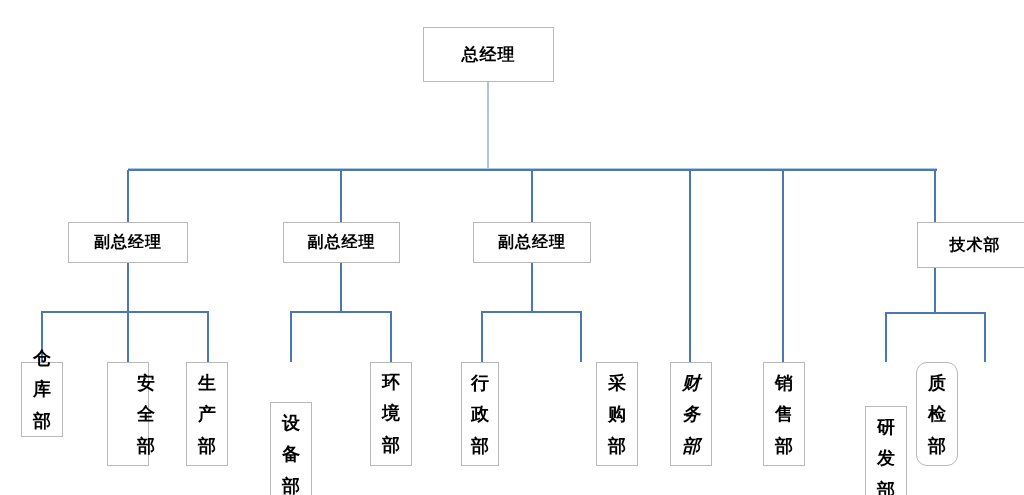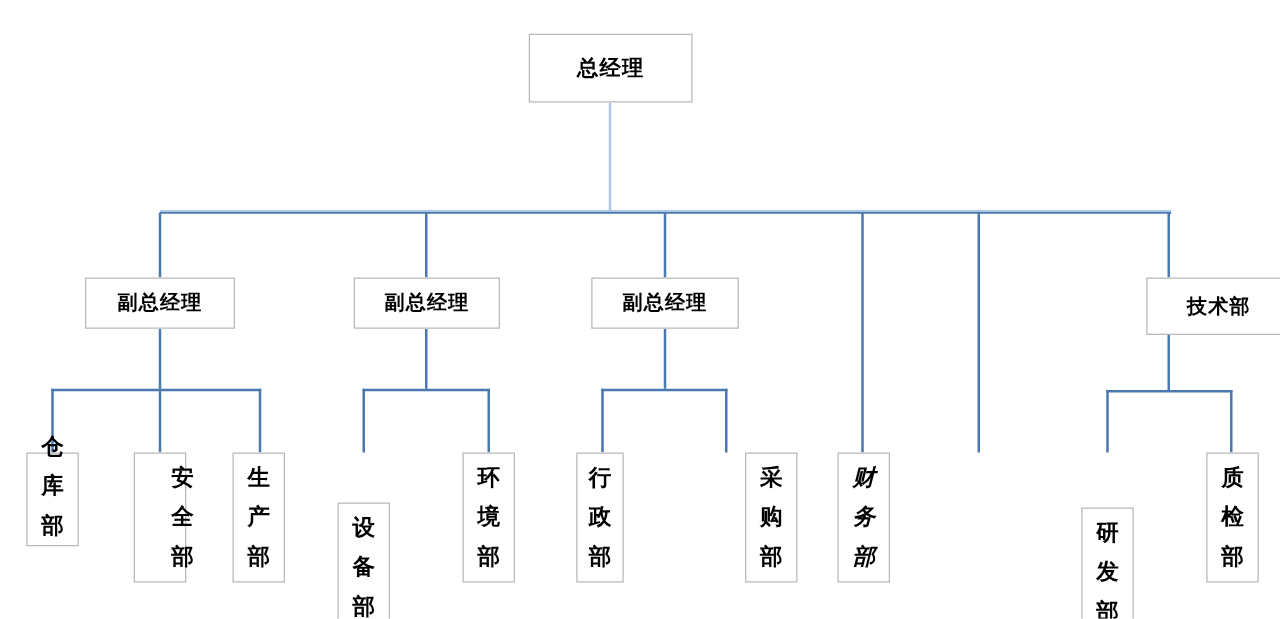--- a/index.html
+++ b/index.html
@@ -121,20 +121,23 @@
   </div>
   <div class="node vnode" style="left:461px;top:362px;width:38px;height:104px;">
     <span class="vlabel">行政部</span>
   </div>
   <div class="node vnode" style="left:560px;top:362px;width:42px;height:104px;margin-left:36px;">
     <span class="vlabel">采购部</span>
   </div>
   <div class="node vnode" style="left:670px;top:362px;width:42px;height:104px;font-style:italic;">
     <span class="vlabel">财务部</span>
   </div>
+  <div class="node vnode" style="left:763px;top:362px;width:42px;height:104px;">
+    <span class="vlabel">销售部</span>
+  </div>
   <div class="node vnode" style="left:865px;top:362px;width:42px;height:104px;margin-top:44px;">
     <span class="vlabel">研发部</span>
   </div>
-  <div class="node vnode" style="left:965px;top:362px;width:42px;height:104px;">
+  <div class="node vnode" style="left:916px;top:362px;width:42px;height:104px;border-radius:11px;">
     <span class="vlabel">质检部</span>
   </div>
 
 </div>
 
 </body></html>

